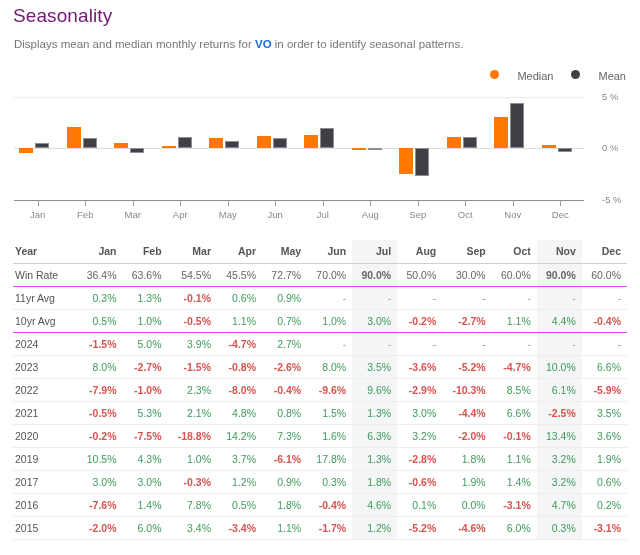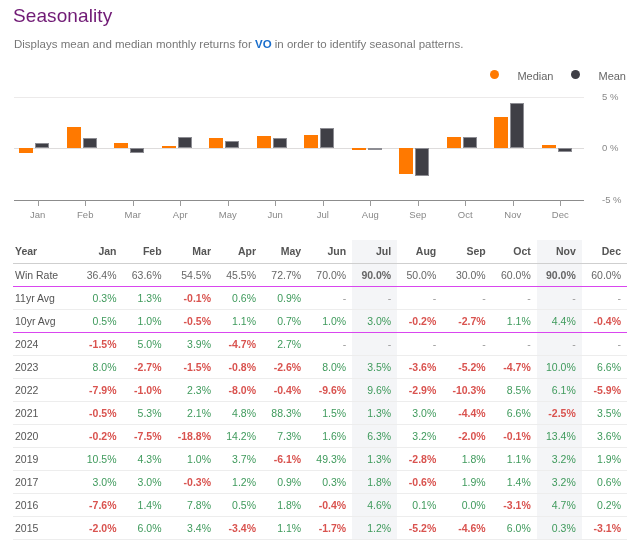--- a/index.html
+++ b/index.html
@@ -312,21 +312,21 @@
           <td class="pos">8.5%</td>
           <td class="pos hl">6.1%</td>
           <td class="neg">-5.9%</td>
         </tr>
         <tr>
           <td class="first">2021</td>
           <td class="neg">-0.5%</td>
           <td class="pos">5.3%</td>
           <td class="pos">2.1%</td>
           <td class="pos">4.8%</td>
-          <td class="pos">88.3%</td>
+          <td class="pos">0.8%</td>
           <td class="pos">1.5%</td>
           <td class="pos hl">1.3%</td>
           <td class="pos">3.0%</td>
           <td class="neg">-4.4%</td>
           <td class="pos">6.6%</td>
           <td class="neg hl">-2.5%</td>
           <td class="pos">3.5%</td>
         </tr>
         <tr>
           <td class="first">2020</td>
@@ -343,21 +343,21 @@
           <td class="pos hl">13.4%</td>
           <td class="pos">3.6%</td>
         </tr>
         <tr>
           <td class="first">2019</td>
           <td class="pos">10.5%</td>
           <td class="pos">4.3%</td>
           <td class="pos">1.0%</td>
           <td class="pos">3.7%</td>
           <td class="neg">-6.1%</td>
-          <td class="pos">49.3%</td>
+          <td class="pos">17.8%</td>
           <td class="pos hl">1.3%</td>
           <td class="neg">-2.8%</td>
           <td class="pos">1.8%</td>
           <td class="pos">1.1%</td>
           <td class="pos hl">3.2%</td>
           <td class="pos">1.9%</td>
         </tr>
         <tr>
           <td class="first">2017</td>
           <td class="pos">3.0%</td>

